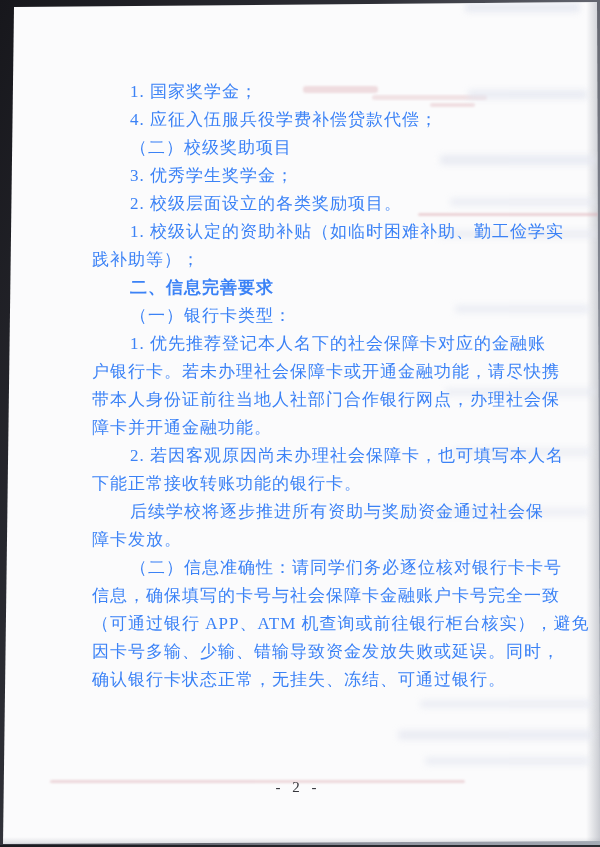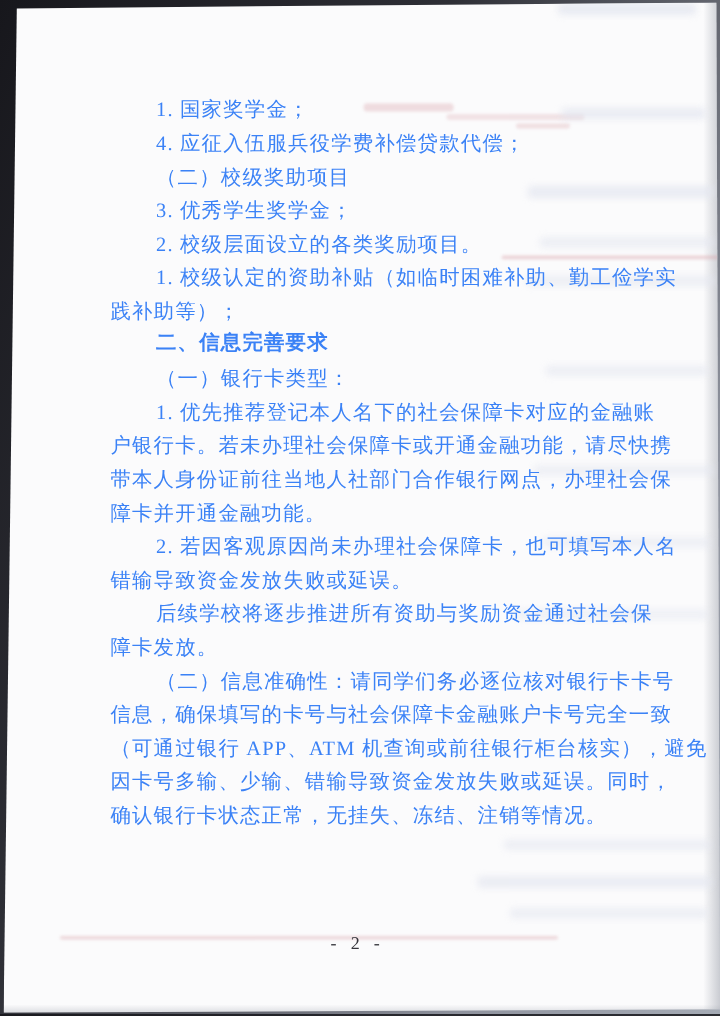--- a/index.html
+++ b/index.html
@@ -39,21 +39,21 @@
   .content {
     position: absolute; left: 92px; top: 78px; width: 446px; z-index: 3;
     color: #3b82f6;
   }
   .line {
     height: 28px; line-height: 28px;
     font-size: 17px; letter-spacing: 1px;
     white-space: nowrap; overflow: visible;
   }
   .indent { padding-left: 38px; }
-  .heading { font-weight: 700; font-family: Liberation Mono, monospace; }
+  .heading { font-weight: 700; font-family: Liberation Serif, serif; }
   .footer {
     position: absolute; left: 0; top: 779px; width: 596px; height: 22px;
     text-align: center; z-index: 3;
     font-size: 15px; letter-spacing: 4px; color: #35353b;
   }
 </style>
 </head>
 <body>
 
 <div class="paper">
@@ -84,28 +84,28 @@
     <div class="line indent">2. 校级层面设立的各类奖励项目。</div>
     <div class="line indent">1. 校级认定的资助补贴（如临时困难补助、勤工俭学实</div>
     <div class="line">践补助等）；</div>
     <div class="line indent heading">二、信息完善要求</div>
     <div class="line indent">（一）银行卡类型：</div>
     <div class="line indent">1. 优先推荐登记本人名下的社会保障卡对应的金融账</div>
     <div class="line">户银行卡。若未办理社会保障卡或开通金融功能，请尽快携</div>
     <div class="line">带本人身份证前往当地人社部门合作银行网点，办理社会保</div>
     <div class="line">障卡并开通金融功能。</div>
     <div class="line indent">2. 若因客观原因尚未办理社会保障卡，也可填写本人名</div>
-    <div class="line">错输导致资金发放失败或延误。</div>
+    <div class="line">下能正常接收转账功能的银行卡。</div>
     <div class="line indent">后续学校将逐步推进所有资助与奖励资金通过社会保</div>
     <div class="line">障卡发放。</div>
     <div class="line indent">（二）信息准确性：请同学们务必逐位核对银行卡卡号</div>
     <div class="line">信息，确保填写的卡号与社会保障卡金融账户卡号完全一致</div>
     <div class="line">（可通过银行 APP、ATM 机查询或前往银行柜台核实），避免</div>
     <div class="line">因卡号多输、少输、错输导致资金发放失败或延误。同时，</div>
-    <div class="line">确认银行卡状态正常，无挂失、冻结、注销等情况。</div>
+    <div class="line">确认银行卡状态正常，无挂失、冻结、可通过银行。</div>
   </div>
 
   <div class="footer">- 2 -</div>
 
   <div class="edge-right"></div>
   <div class="edge-bottom"></div>
 </div>
 
 <div class="scan-bottom-line"></div>
 

